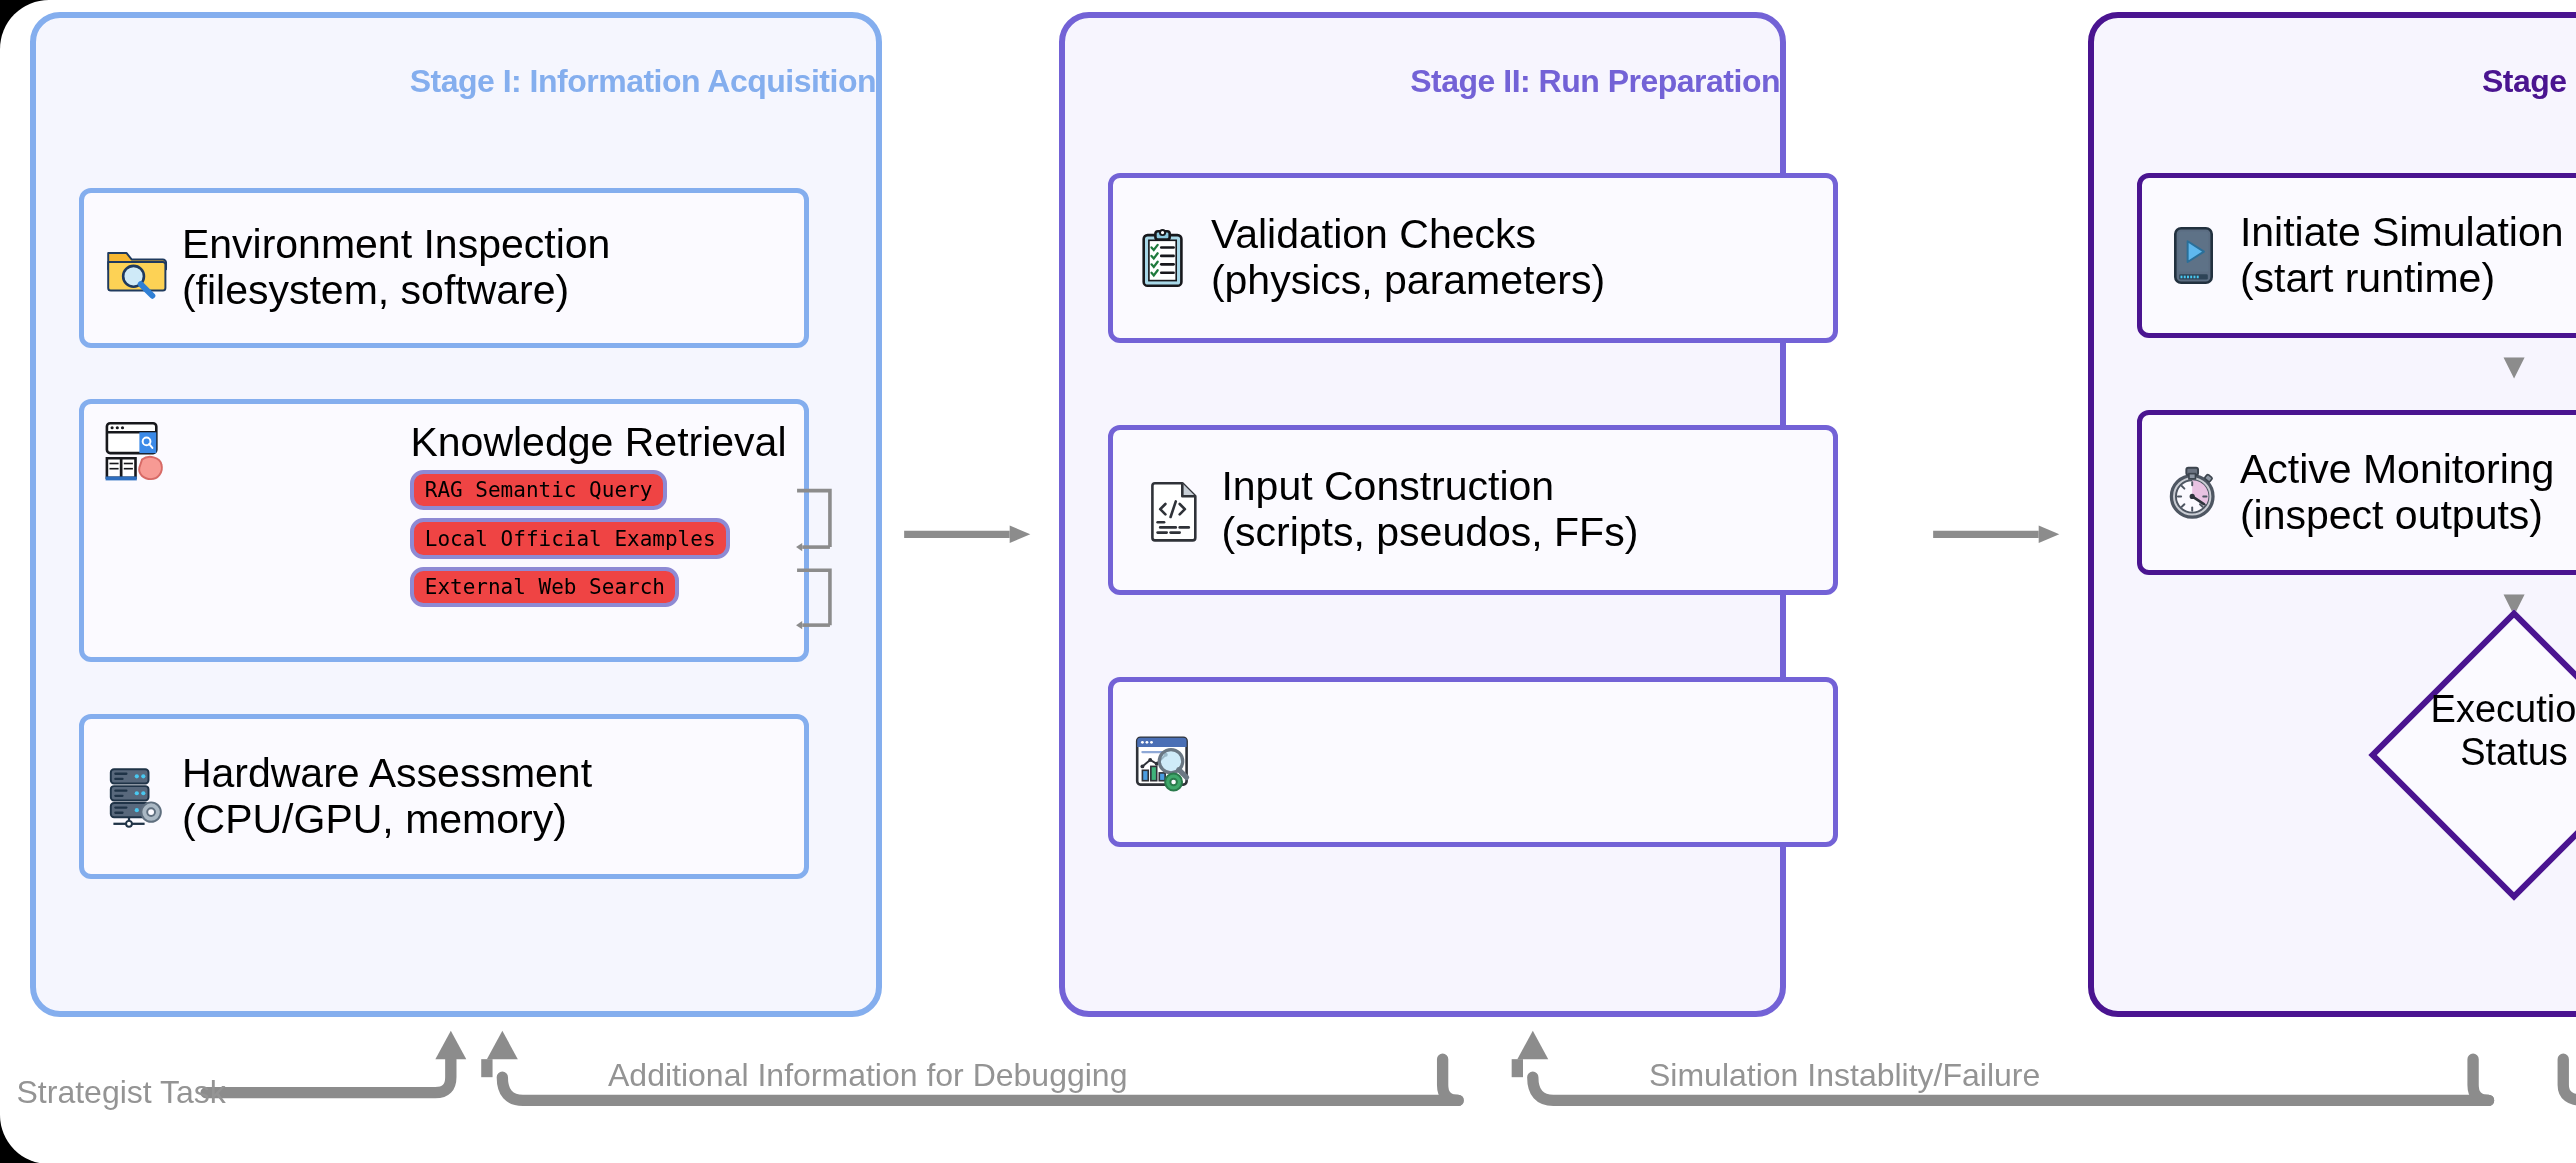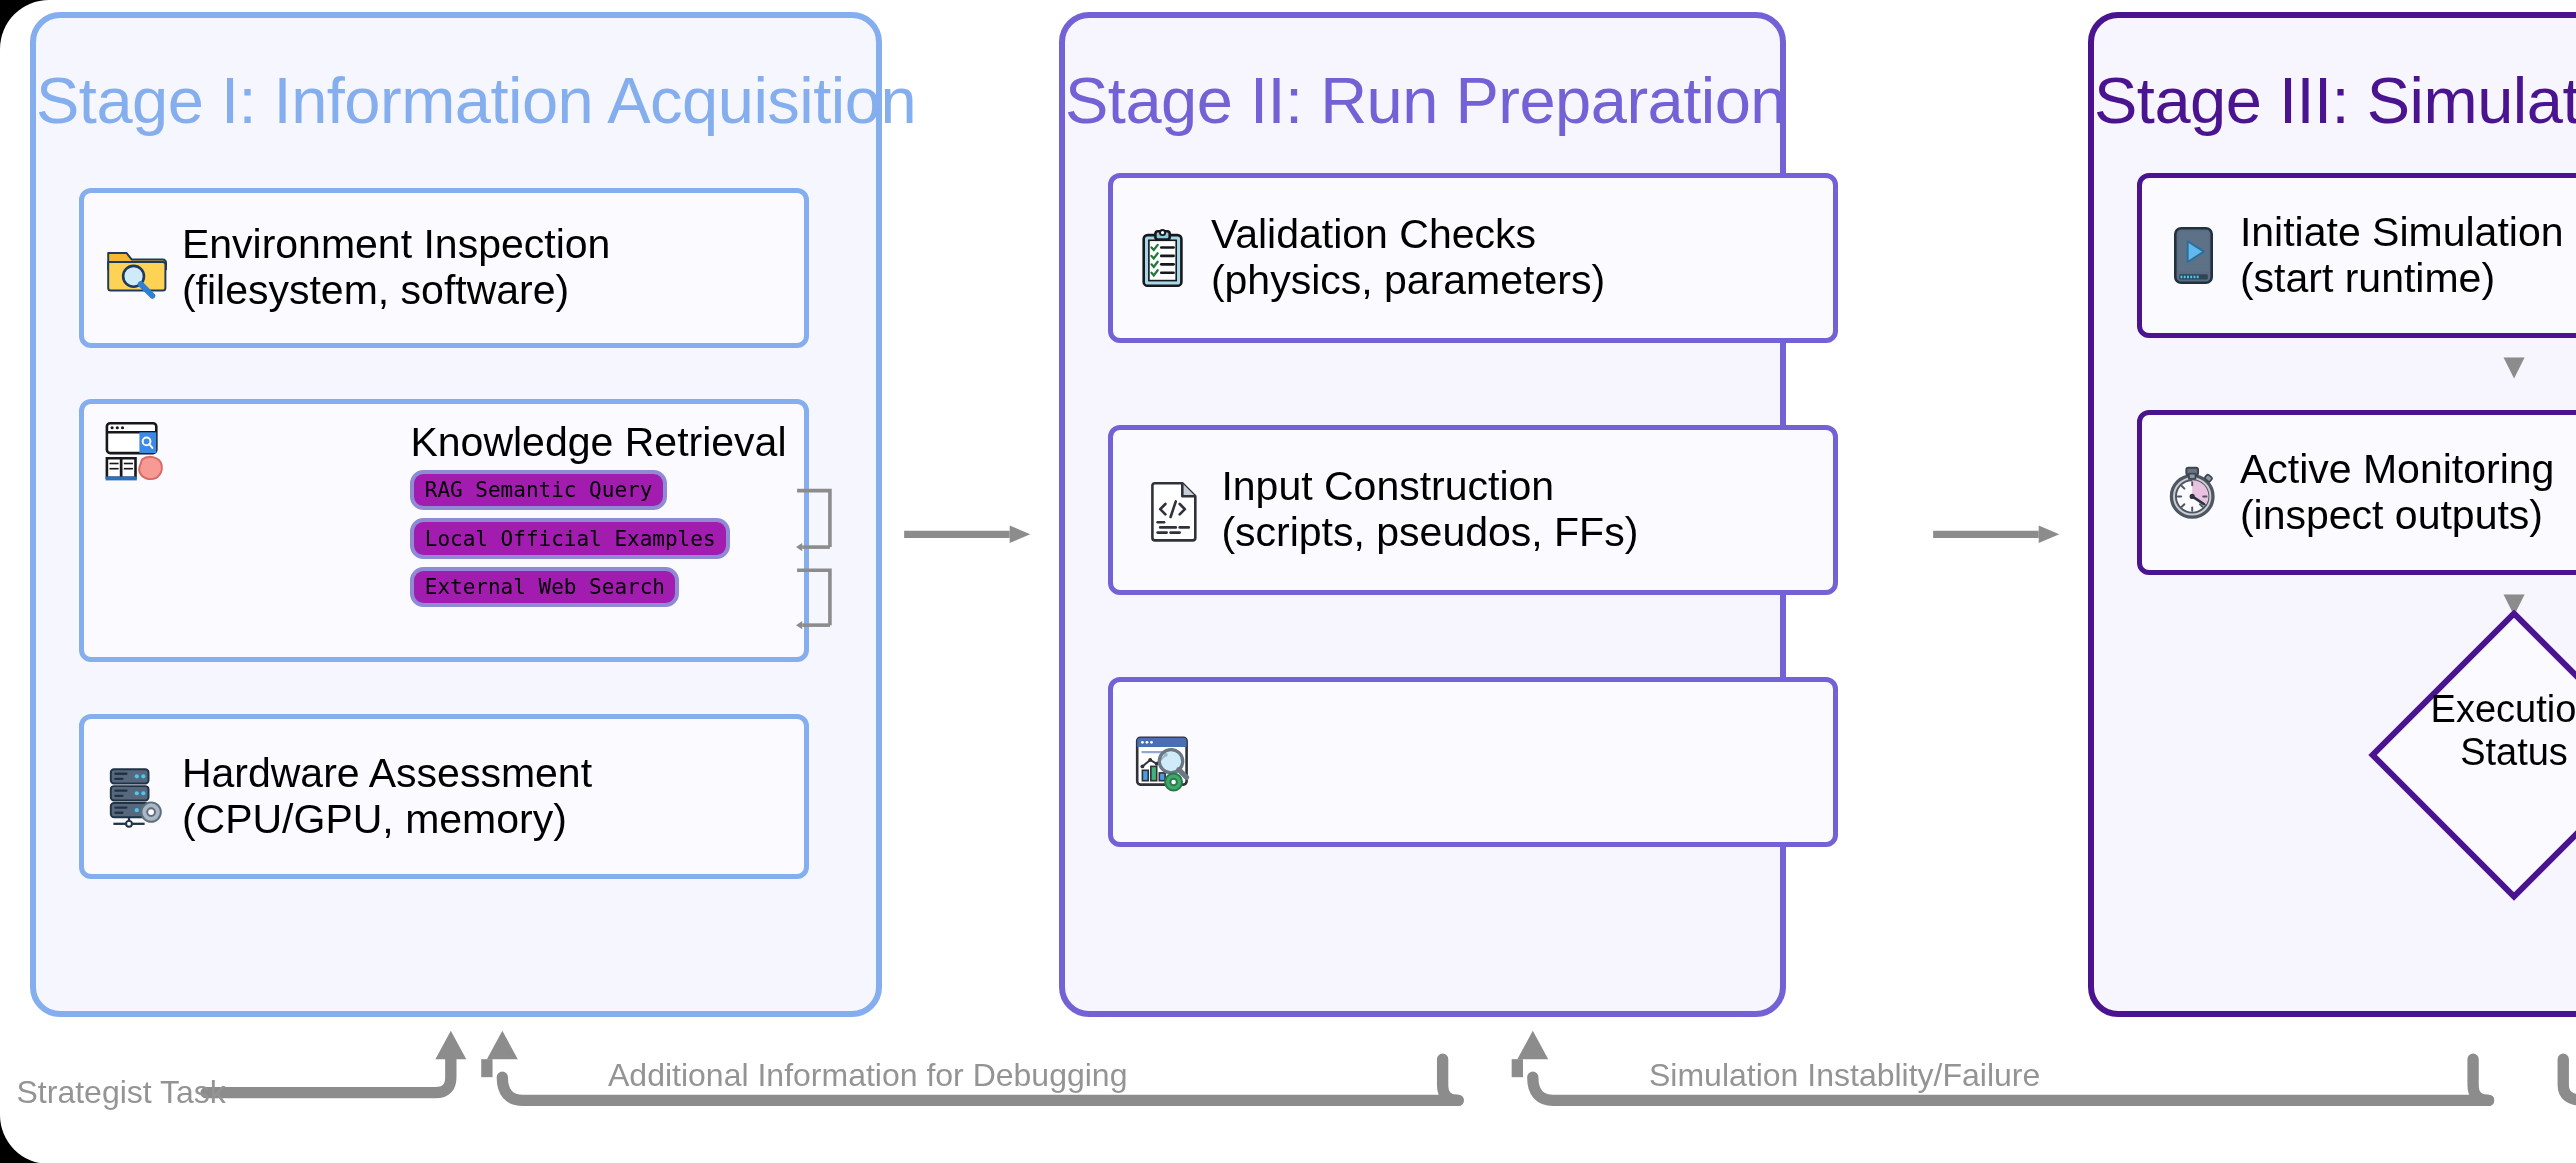--- a/index.html
+++ b/index.html
@@ -17,21 +17,21 @@
     border-radius:30px;
     background:#f7f5fe;
   }
   .stage.s1 { left:30px;   top:12.4px;  width:852px; height:1005px; border:6.7px solid #84aeee; background:#f5f6fe; }
   .stage.s2 { left:1059px; top:12.4px;  width:727px; height:1005px; border:6.7px solid #7362d6; }
   .stage.s3 { left:2088px; top:12.4px;  width:852px; height:1005px; border:6.7px solid #4a1490; }
 
   .stage-title {
     position:absolute; top:45px; left:0; width:100%;
     text-align:right;
-    font-size:65px; font-weight:normal; letter-spacing:-0.5px;
+    font-size:32px; font-weight:bold; letter-spacing:-0.5px;
     white-space:nowrap;
   }
   .s1 .stage-title { color:#84aeee; }
   .s2 .stage-title { color:#7362d6; }
   .s3 .stage-title { color:#4a1490; }
 
   
   .card {
     position:absolute;
     border-radius:12px;
@@ -59,21 +59,21 @@
   
   .c-env  { left:43px;  top:170px;  width:730px; height:160px; }
   .c-know { left:43px;  top:381px;  width:730px; height:263px; align-items:flex-start; padding-top:12.4px;justify-content:space-between;}
   .c-hw   { left:43px;  top:696px; width:730px; height:165px; }
 
   
   .know-body { display:flex; flex-direction:column; }
   .know-title { font-size:41px; color:#000; line-height:1.05; margin:4.1px 0 6.2px 0; white-space:nowrap;}
   .badges { position:relative; }
   .badge {
-    border:4.1px solid #8e8ad4; border-radius:13.4px; background:#a21caf;
+    border:4.1px solid #8e8ad4; border-radius:13.4px; background:#ef4444;
     font-family:"DejaVu Sans Mono", monospace;
     font-size:21px; color:#000;
     padding:4.1px 10.3px; margin-bottom:8.2px;
     display:inline-block; white-space:nowrap;
   }
   .know-hooks { position:absolute; left:384px; top:0; width:77px; height:185px; }
 
   
   .c-val  { left:43px;  top:155px;  width:730px; height:170px; }
   .c-inp  { left:43px;  top:407px;  width:730px; height:170px;padding-left:28px; }

